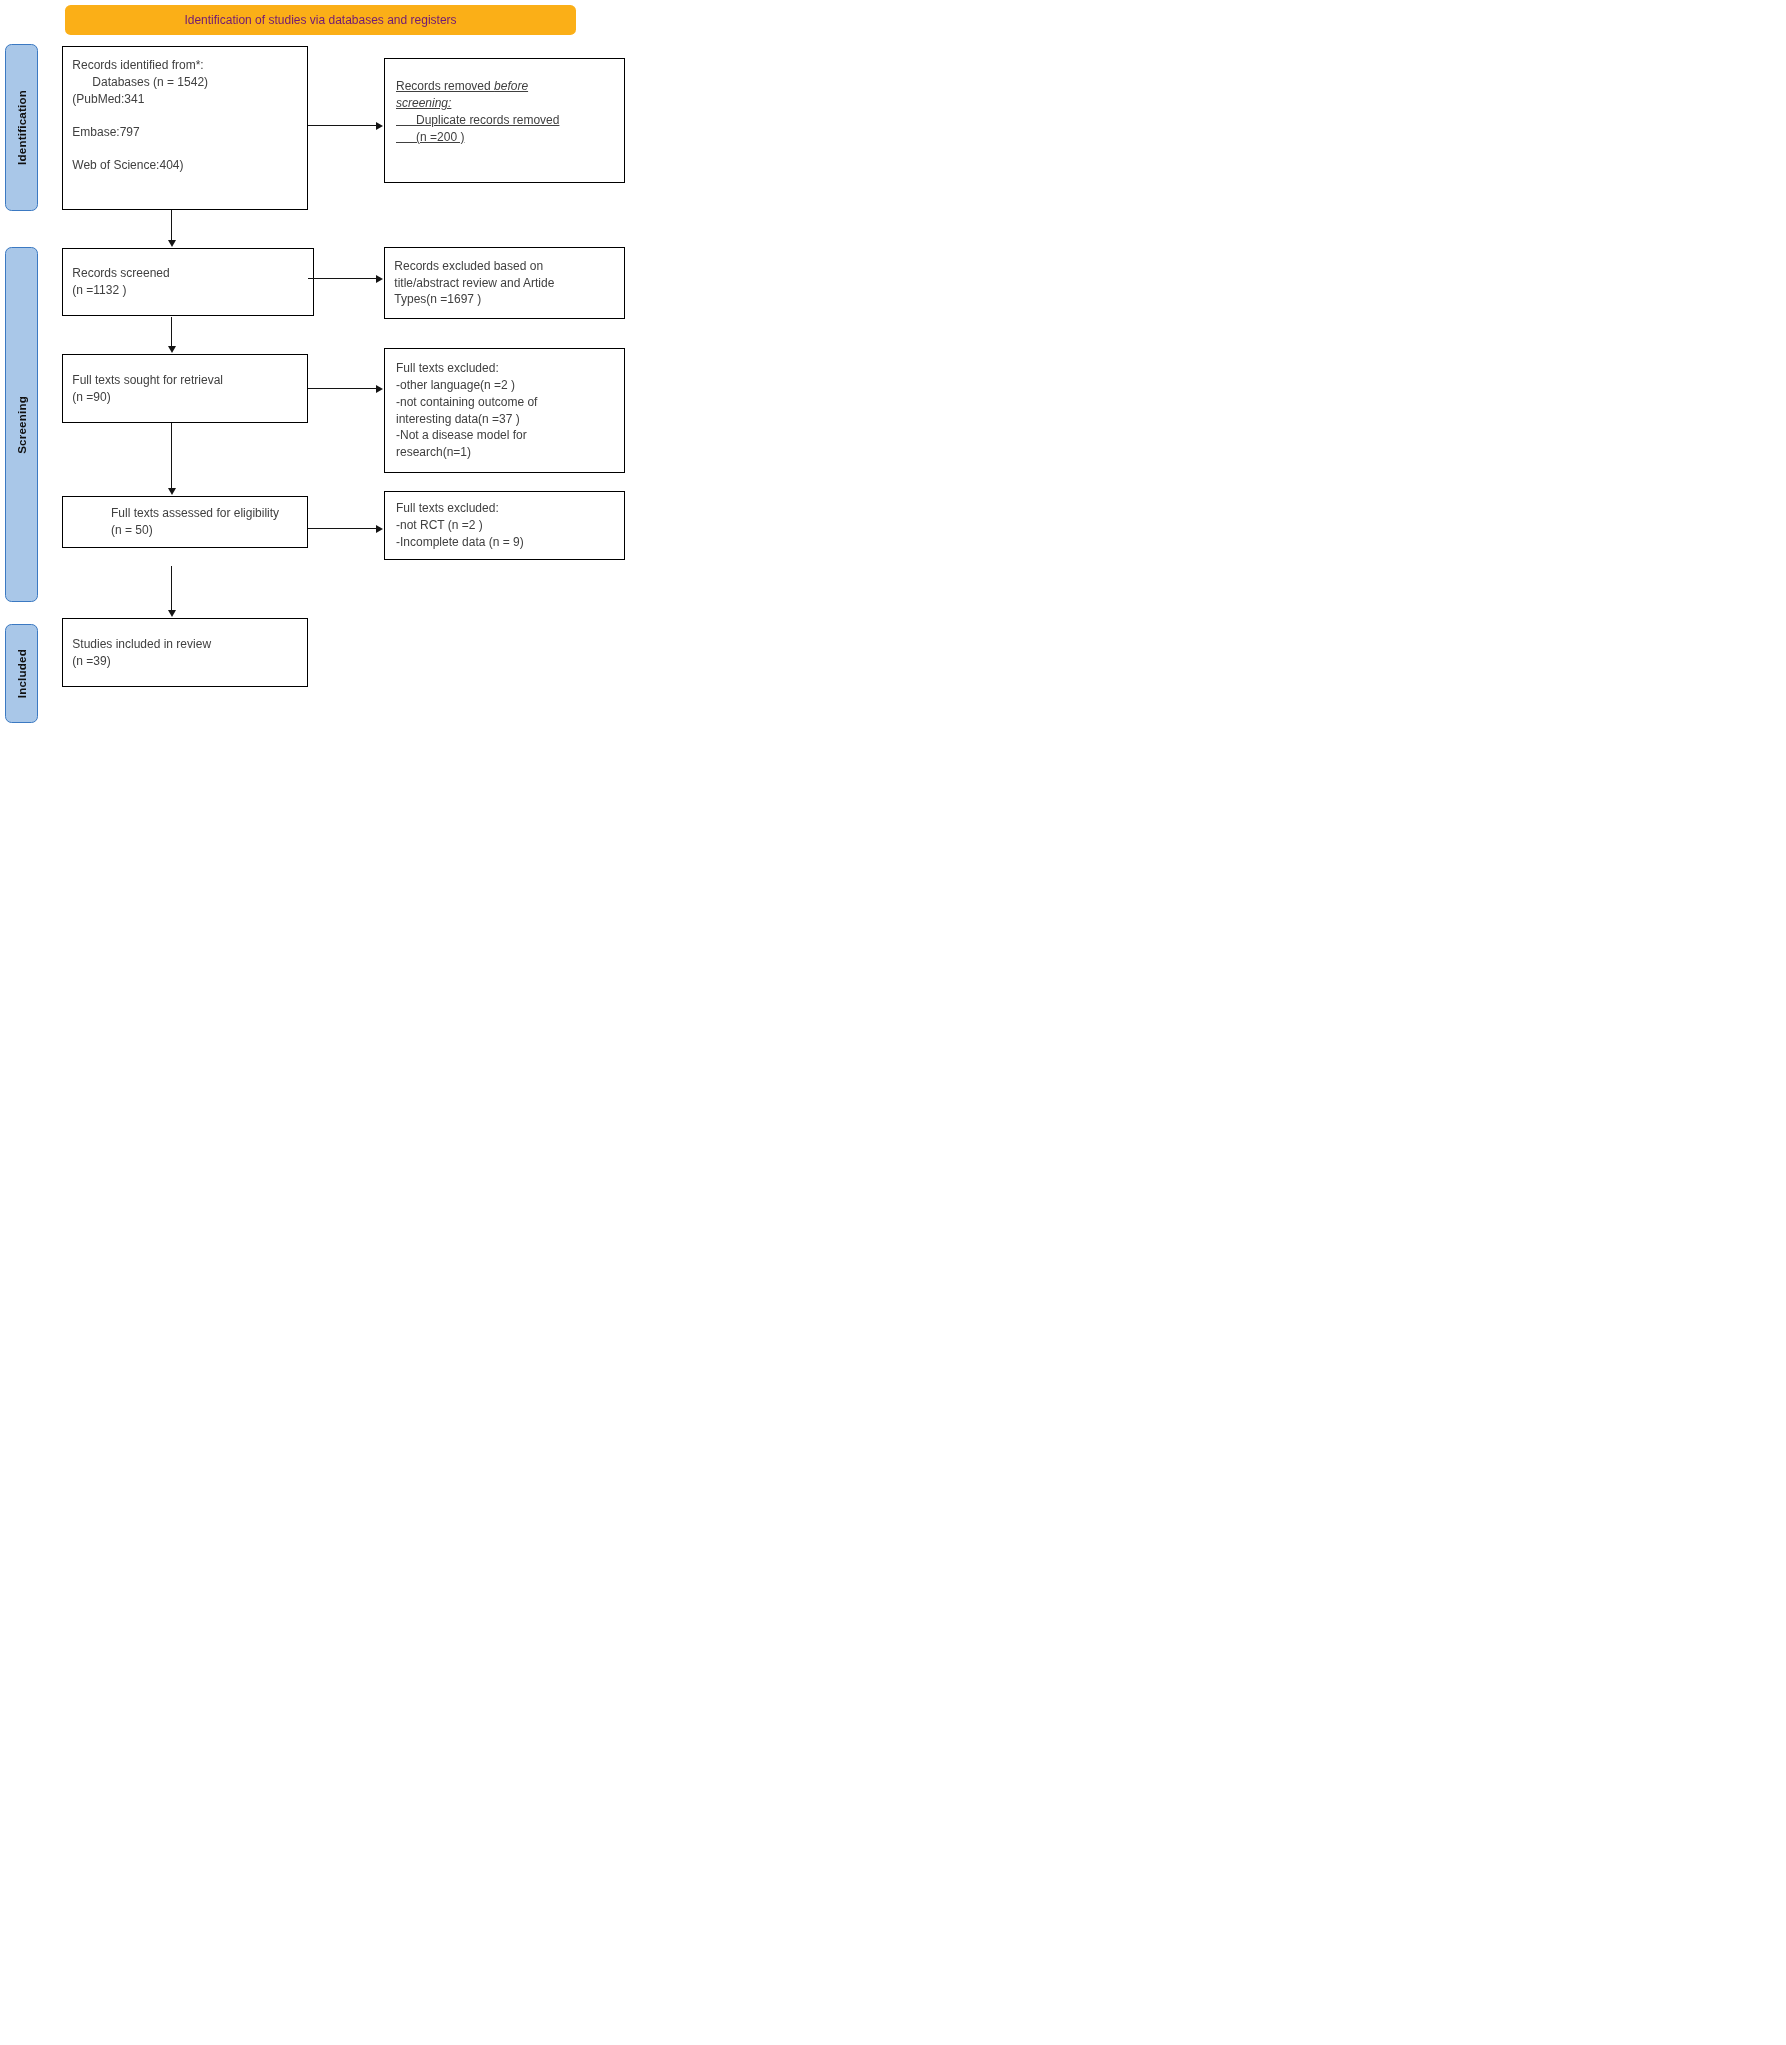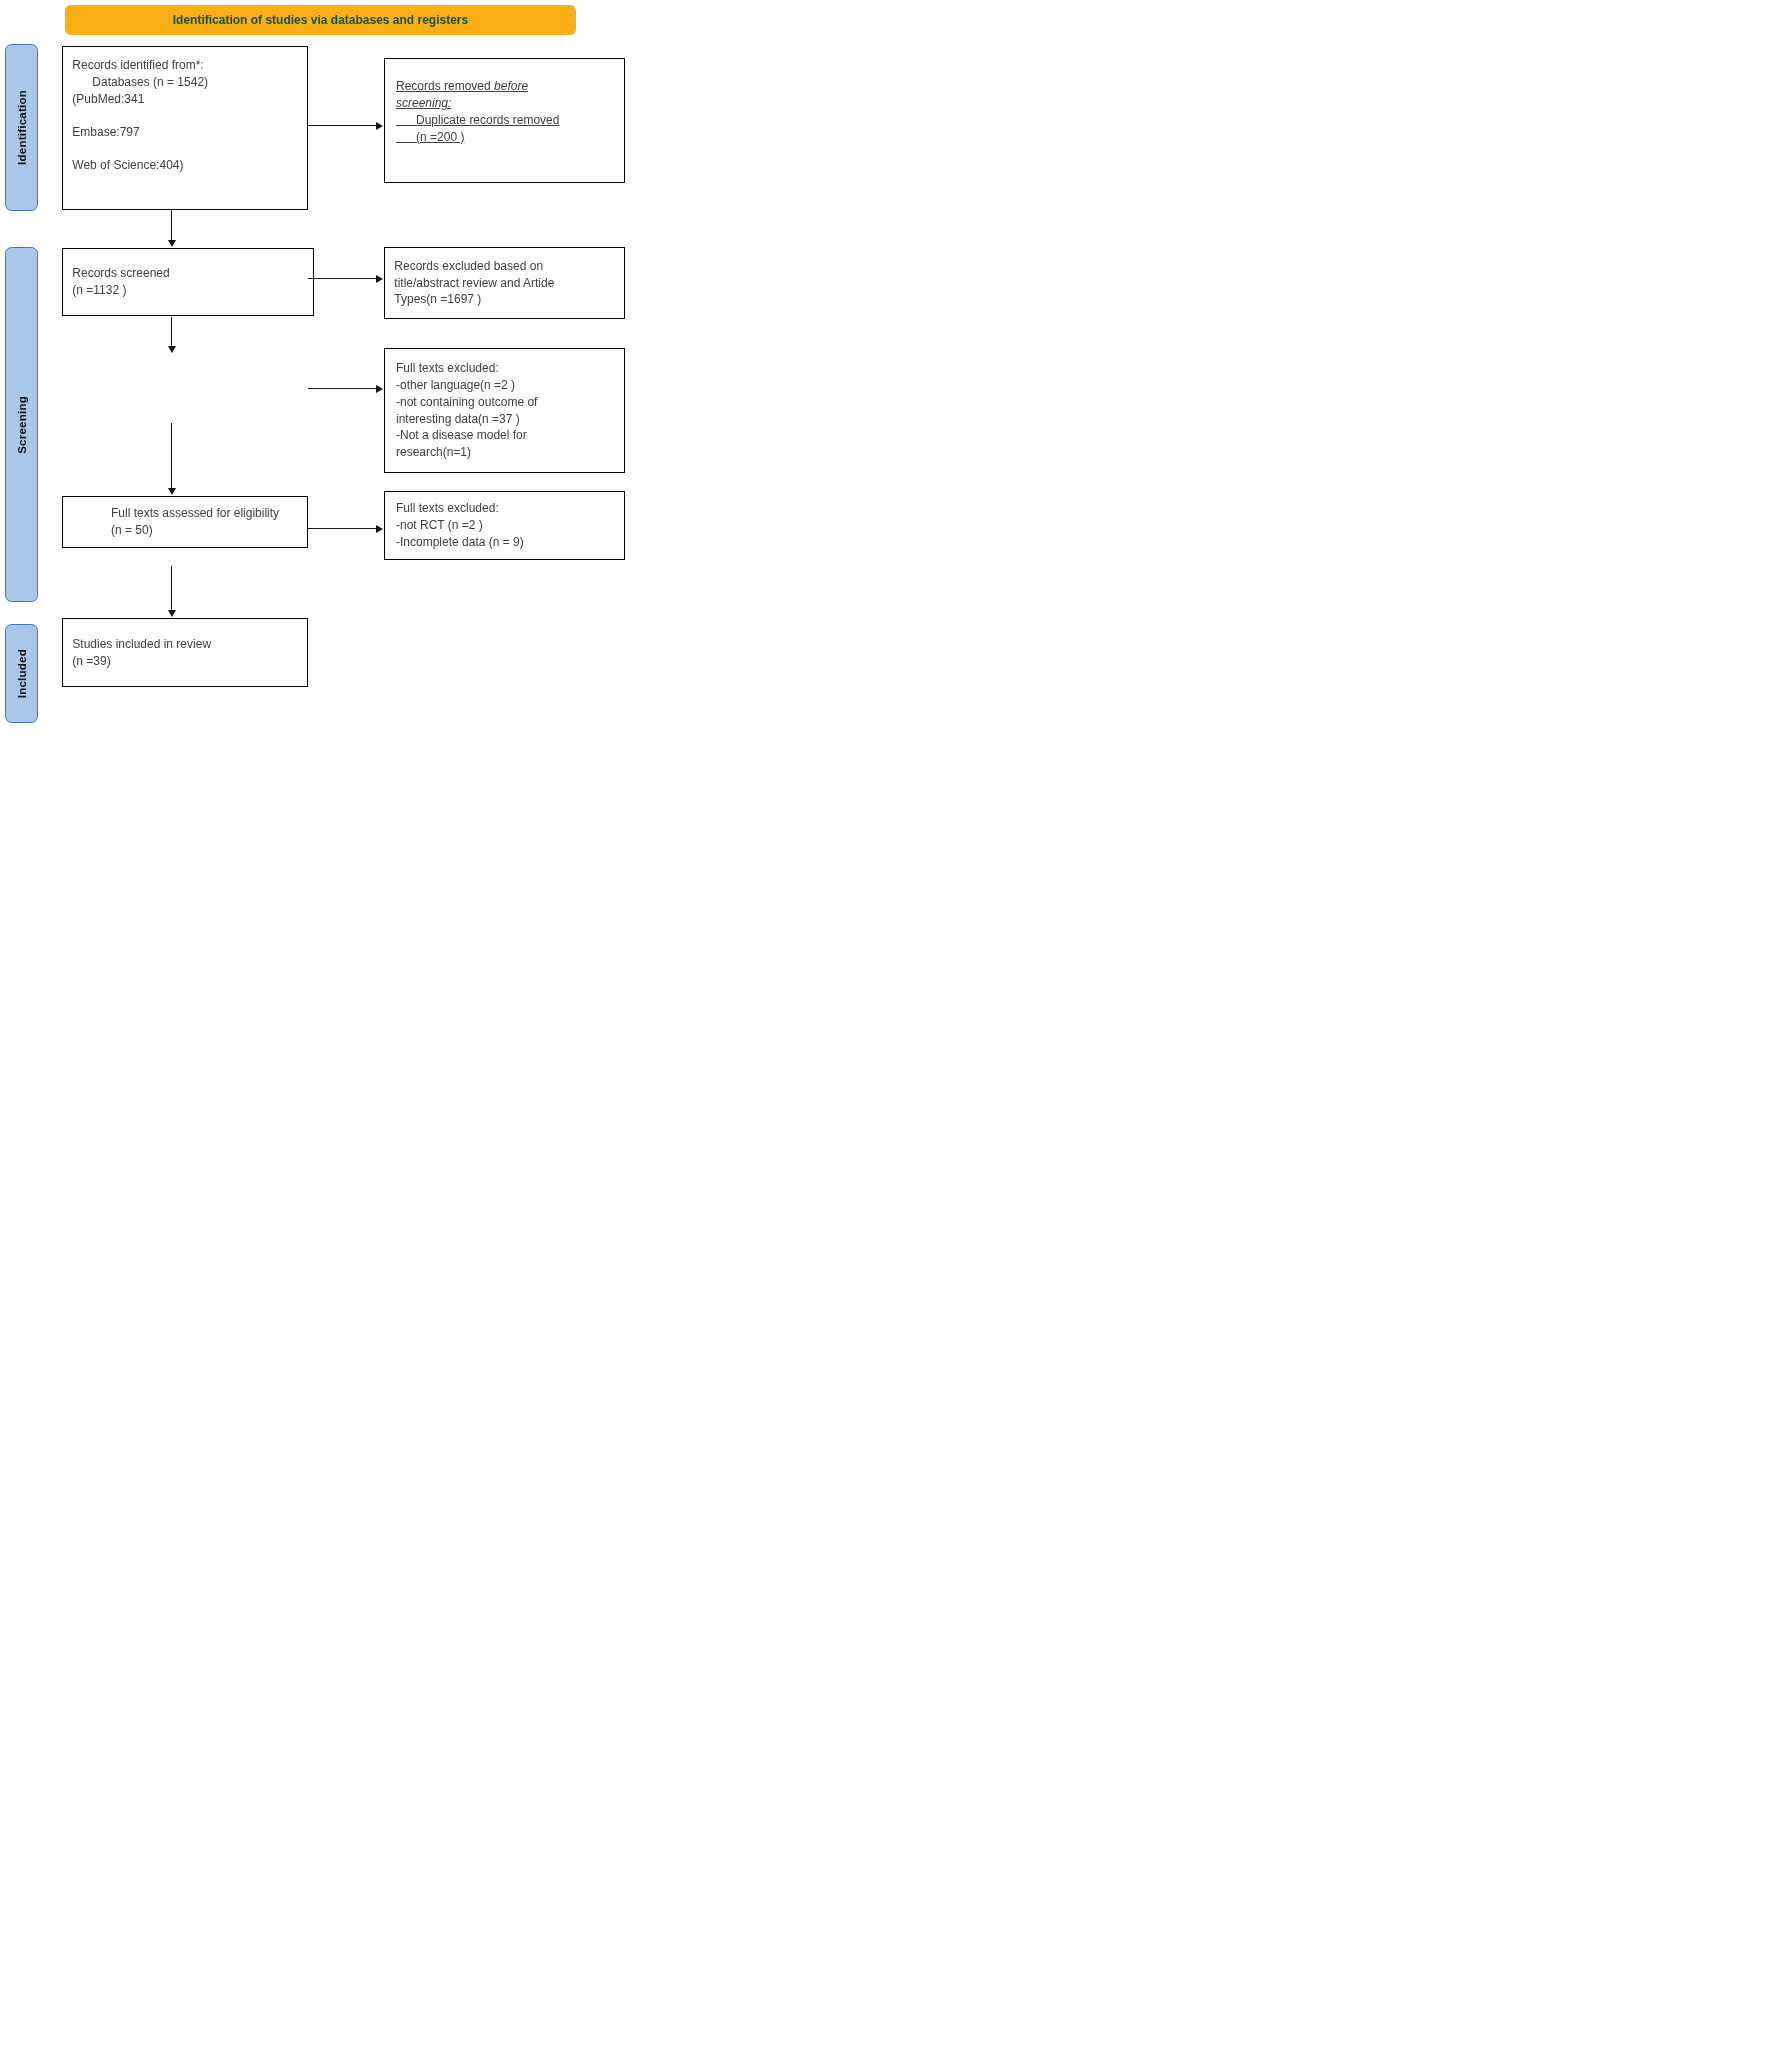--- a/index.html
+++ b/index.html
@@ -18,22 +18,22 @@
   .banner {
     position: absolute;
     left: 65px; top: 4.6px;
     width: 511px; height: 30px;
     background: #FBAF17;
     border-radius: 5.6px;
     display: flex; align-items: center; justify-content: center;
   }
   .banner-title {
     font-size: 12px;
-    font-weight: bold;
-    color: #14532d;
+    font-weight: normal;
+    color: #701a75;
   }
 
   
   .stage {
     position: absolute;
     left: 4.6px; width: 33px;
     background: #A9C7E8;
     border: 0.9px solid #3B79C2;
     border-radius: 6.5px;
     display: flex; align-items: center; justify-content: center;
@@ -128,20 +128,24 @@
     <div class="line">Records screened</div>
     <div class="line">(n =1132 )</div>
   </div>
 
   <div class="box center" style="left:384px; top:247px; width:241px; height:72px; ">
     <div class="line">Records excluded based on</div>
     <div class="line">title/abstract review and Artide</div>
     <div class="line">Types(n =1697 )</div>
   </div>
 
+  <div class="box center" style="left:62px; top:354px; width:246px; height:69px;">
+    <div class="line">Full texts sought for retrieval</div>
+    <div class="line">(n =90)</div>
+  </div>
 
   <div class="box center" style="left:384px; top:348px; width:241px; height:125px; padding-left:11px;">
     <div class="line">Full texts excluded:</div>
     <div class="line">-other language(n =2 )</div>
     <div class="line">-not containing outcome of</div>
     <div class="line">interesting data(n =37 )</div>
     <div class="line">-Not a disease model for</div>
     <div class="line">research(n=1)</div>
   </div>
 

